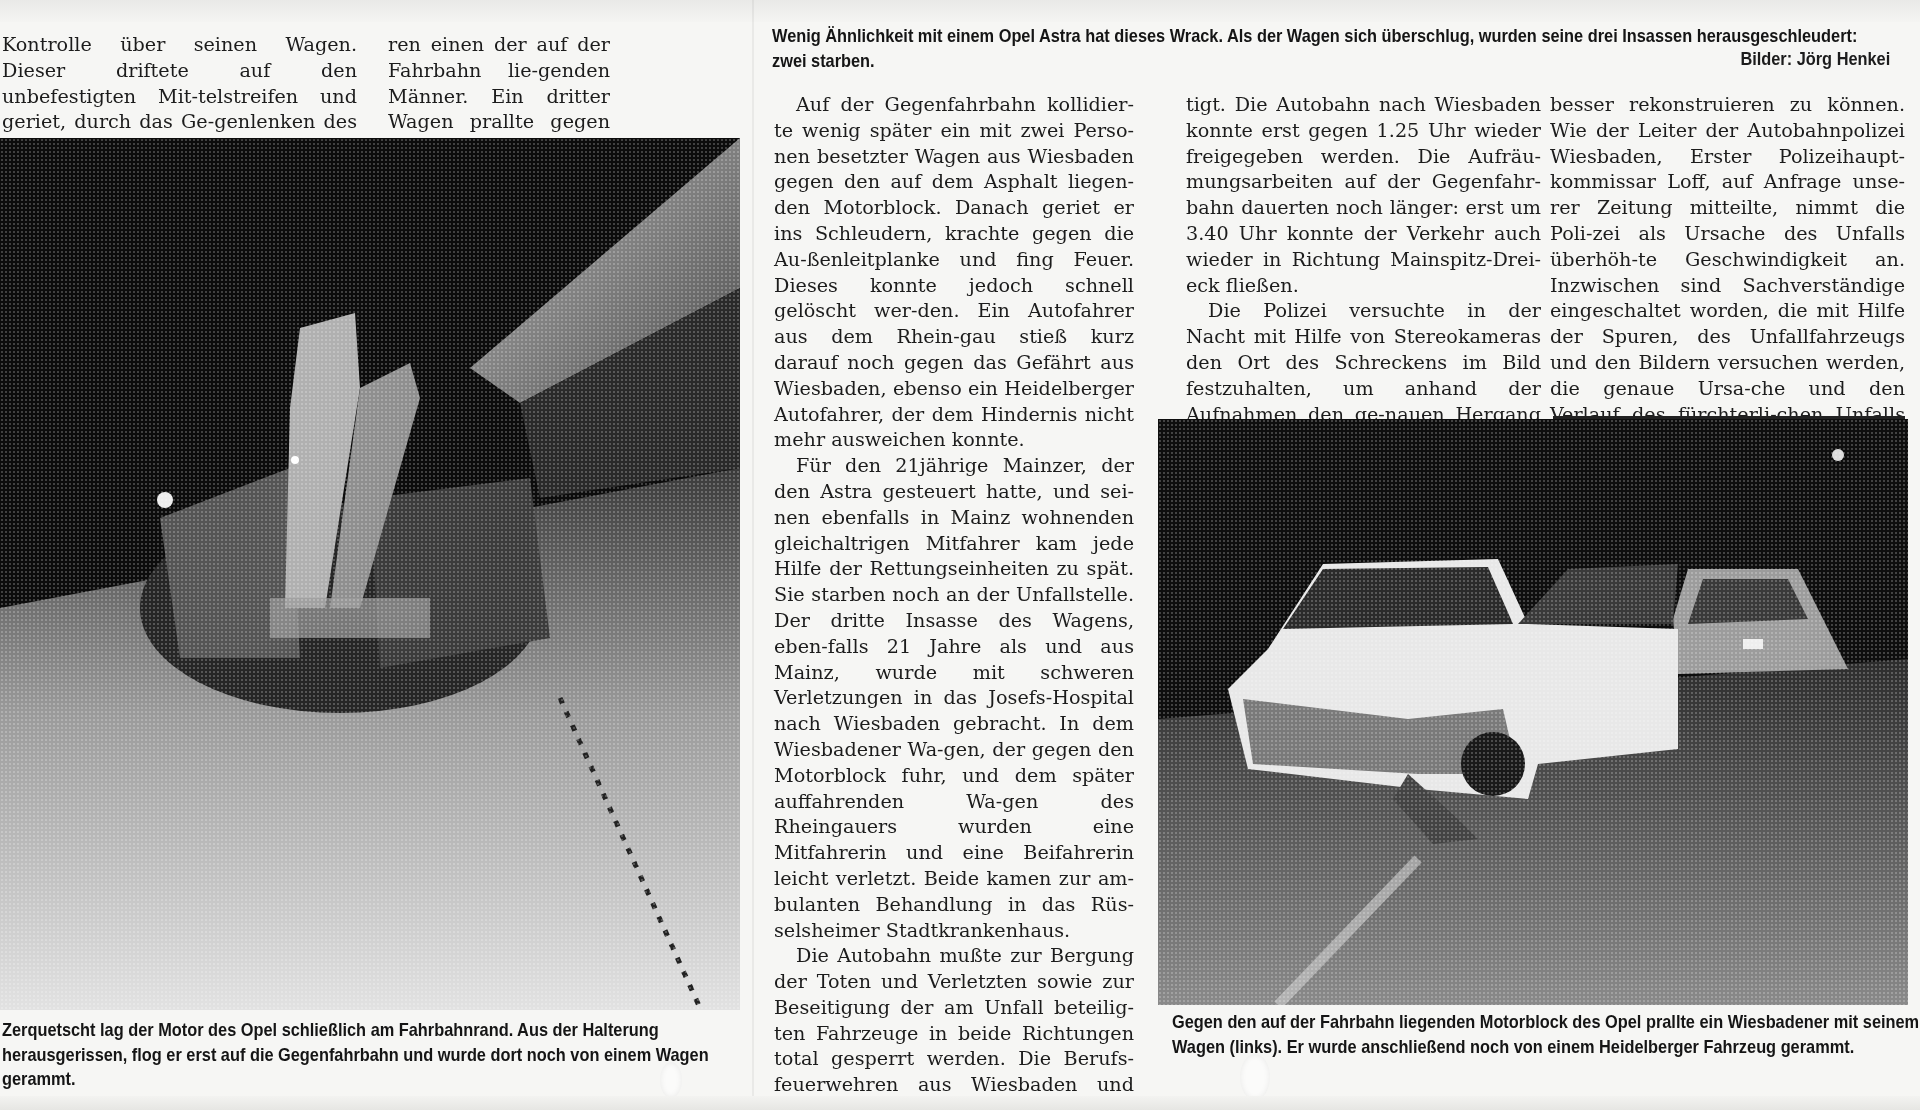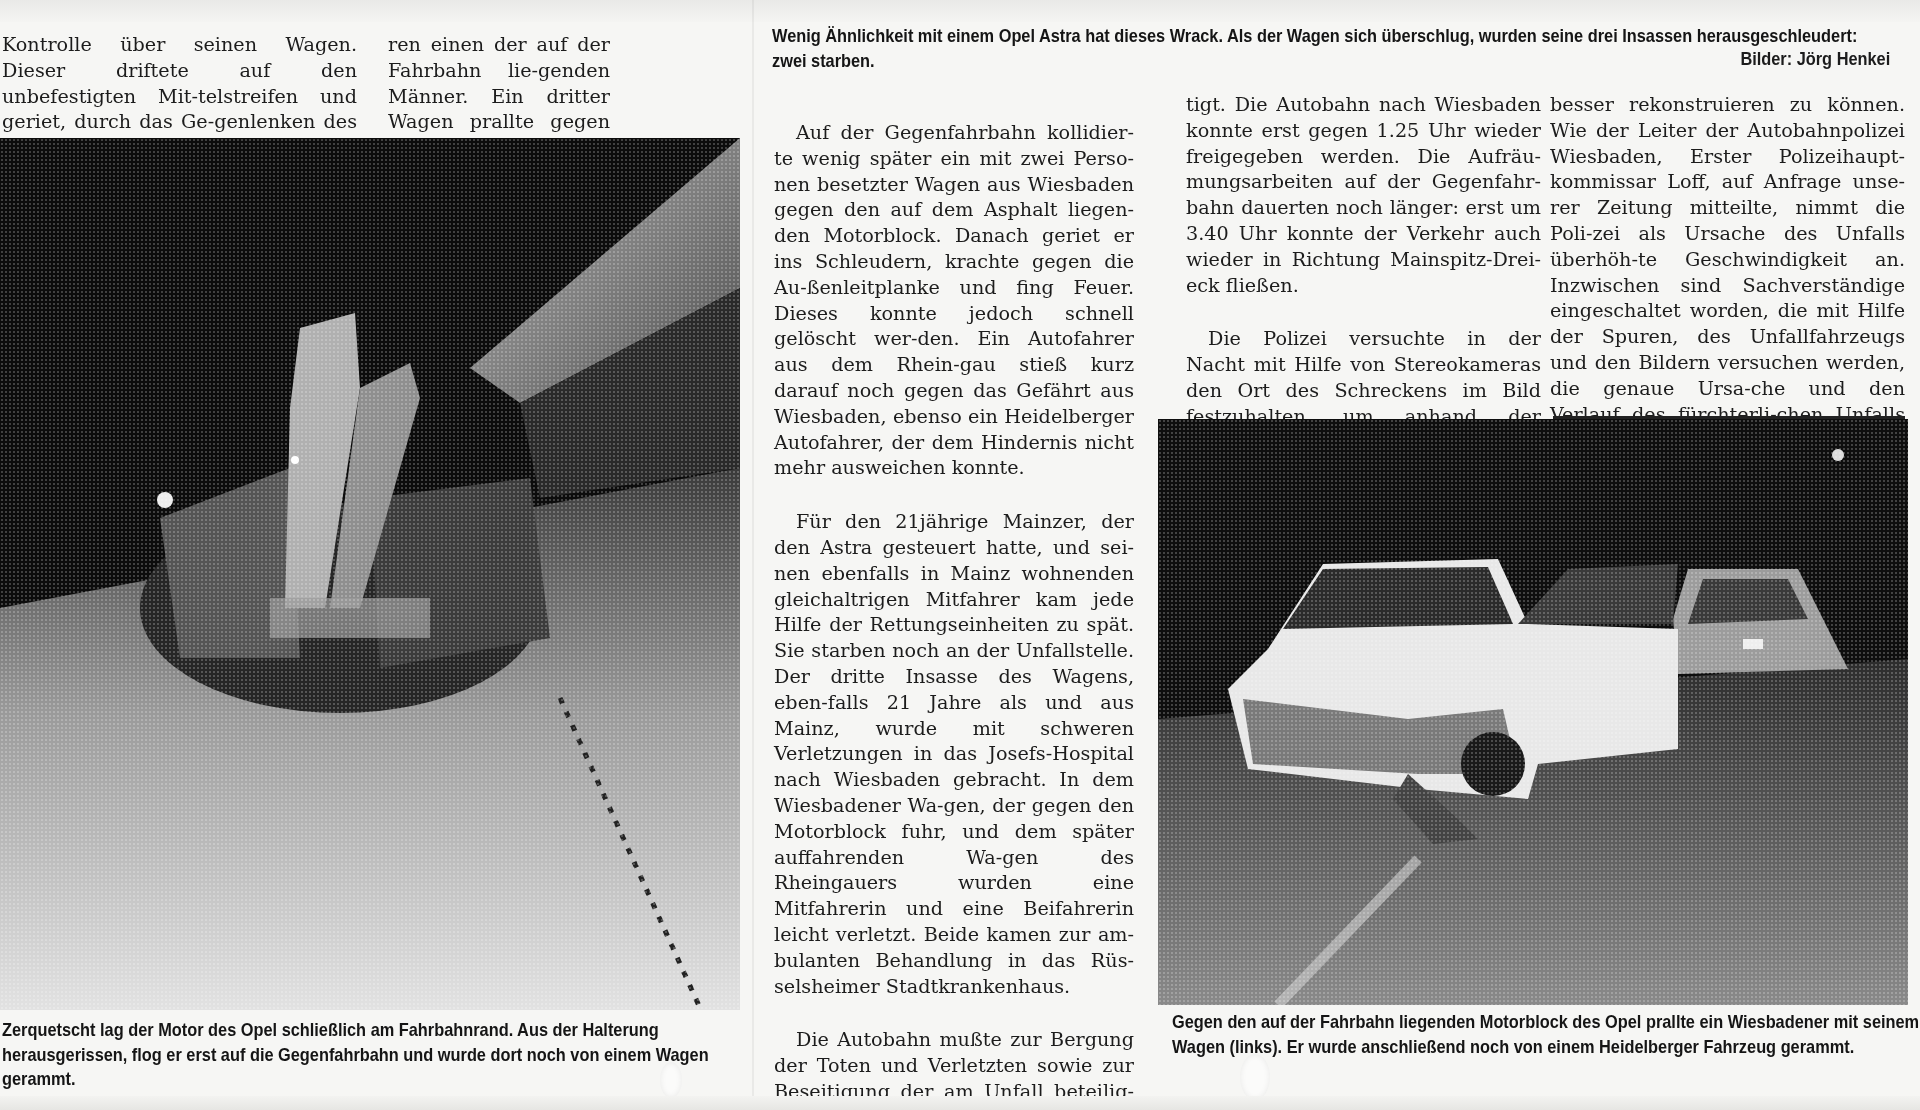--- a/index.html
+++ b/index.html
@@ -10,21 +10,21 @@
       color: #1c1c1c;
     }
     .scan-top { position:absolute; left:0; top:0; width:1920px; height:22px; background: linear-gradient(#e9e9e7,#f4f4f2); }
     .scan-edge { position:absolute; left:752px; top:0; width:2px; height:1110px; background: rgba(0,0,0,0.05); }
     .scan-fold { position:absolute; left:0; top:1096px; width:1920px; height:14px; background: linear-gradient(#f3f3f1,#e6e6e3); }
     .col {
       position:absolute; font-size:19.2px; line-height:25.8px;
       text-align: justify; text-align-last: left; hyphens: manual;
     }
     .col p { margin:0; }
-    .col p.ind { text-indent: 22px; margin-top: 28px; }
+    .col p.ind { text-indent: 22px; }
     .col p.cont { text-indent: 0; }
     .caption {
       position:absolute; font-family: "Liberation Sans", "DejaVu Sans", sans-serif;
       font-weight: bold; font-size: 19px; line-height: 24.5px;
       transform: scaleX(0.86); transform-origin: left top;
       color:#151515;
     }
     .credit {
       position:absolute; font-family: "Liberation Sans", "DejaVu Sans", sans-serif;
       font-weight: bold; font-size: 19px; right: 30px;

